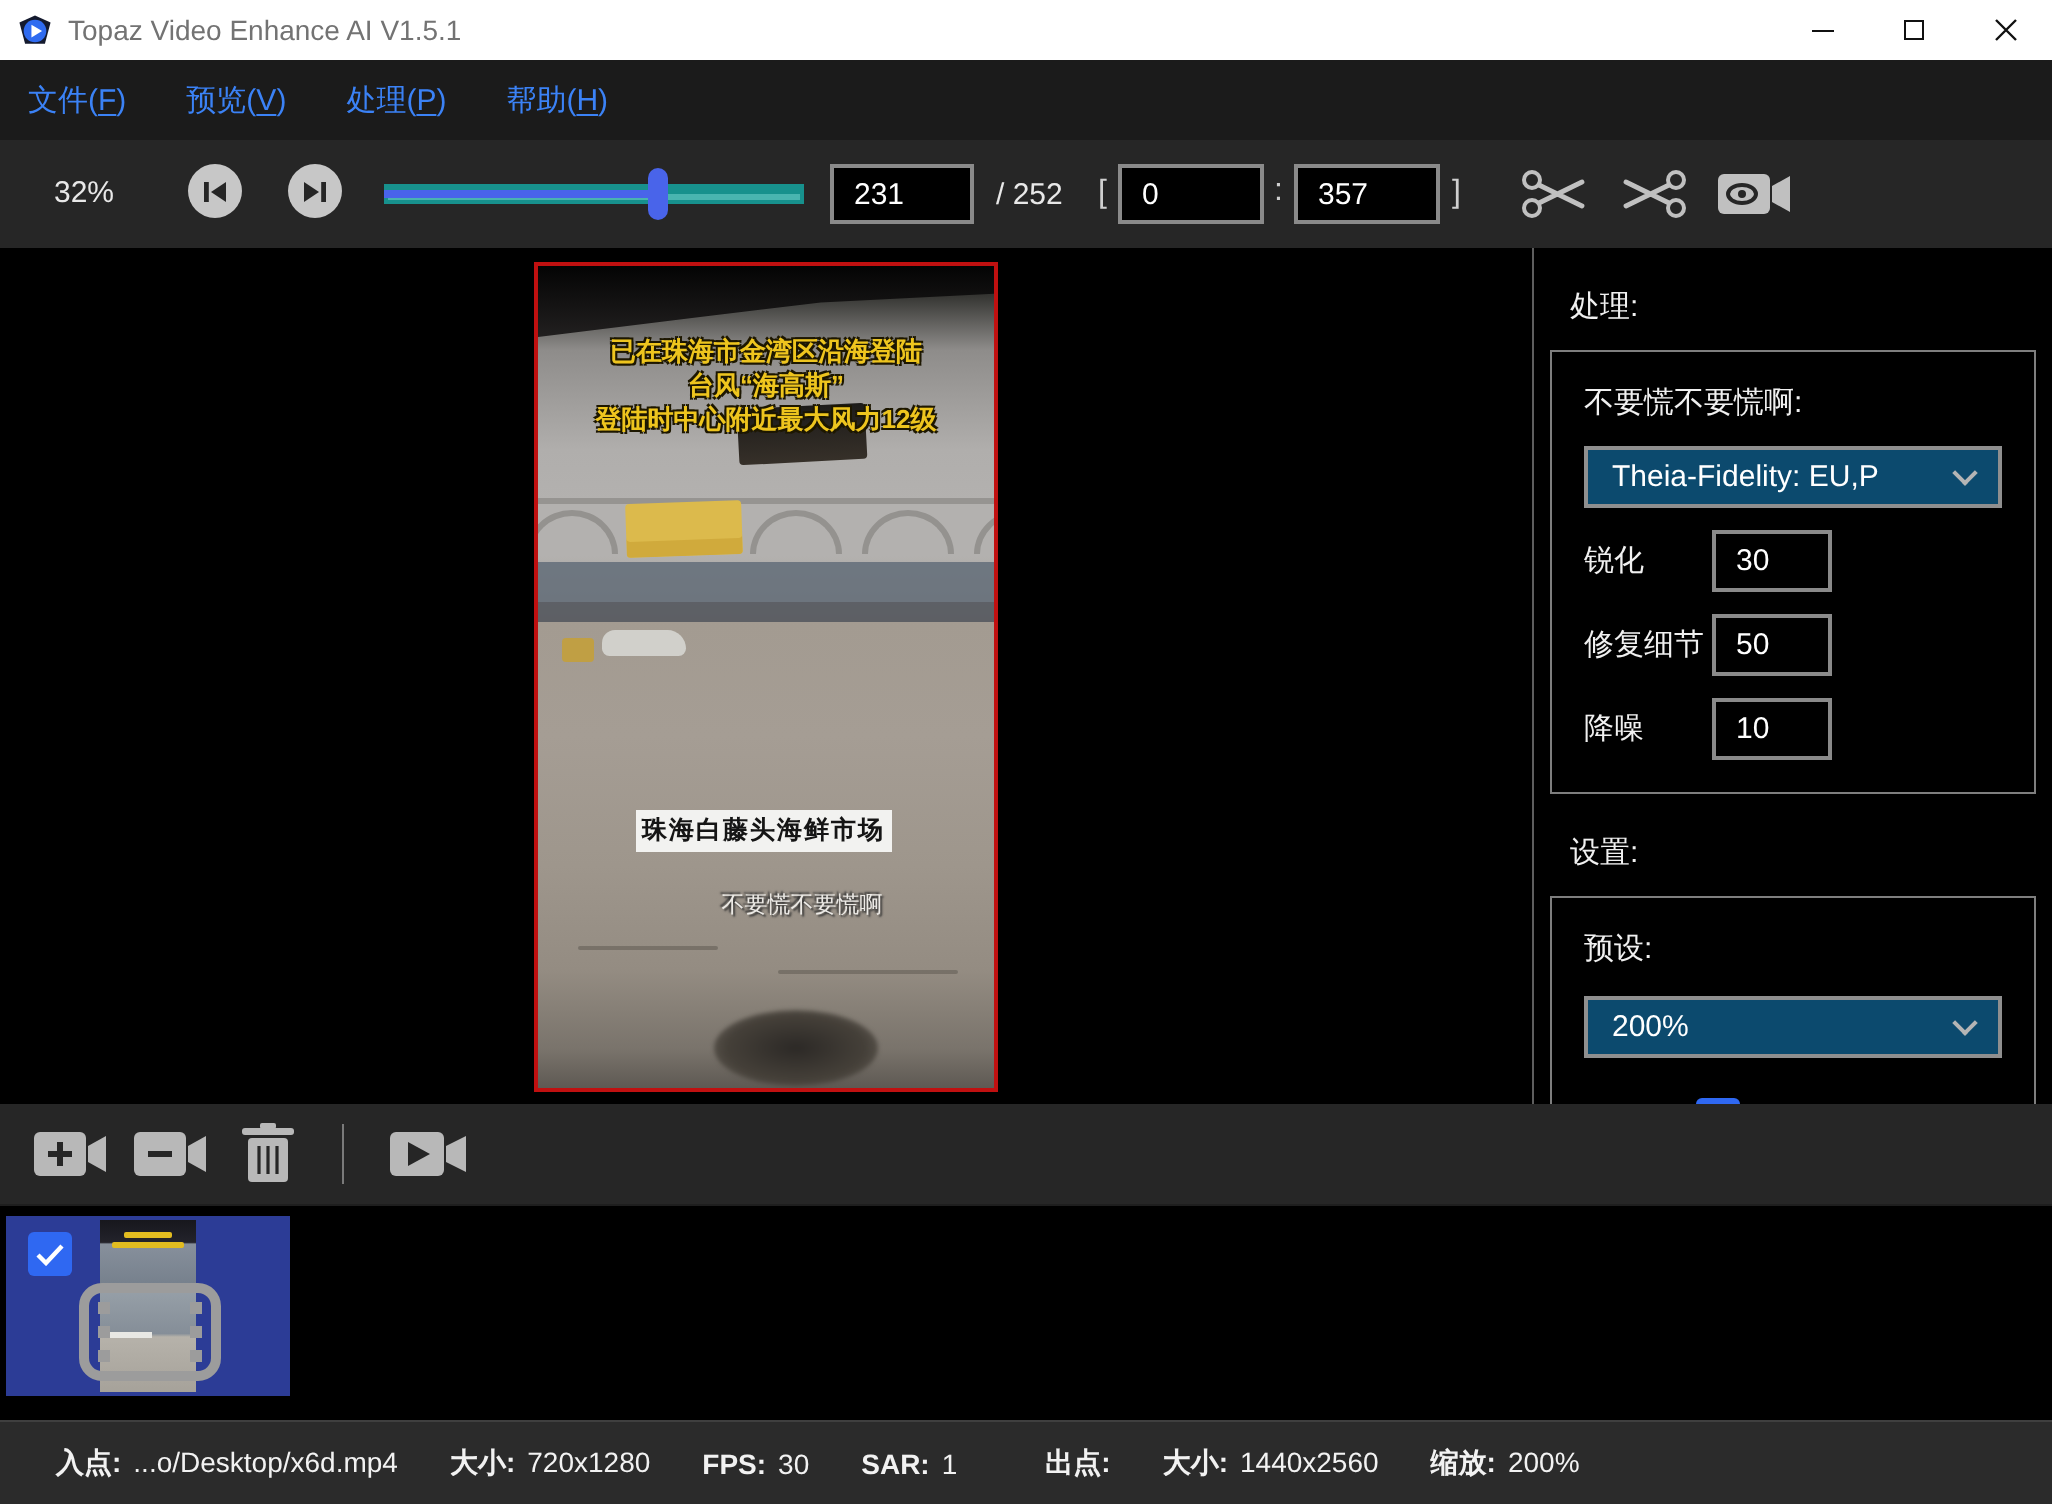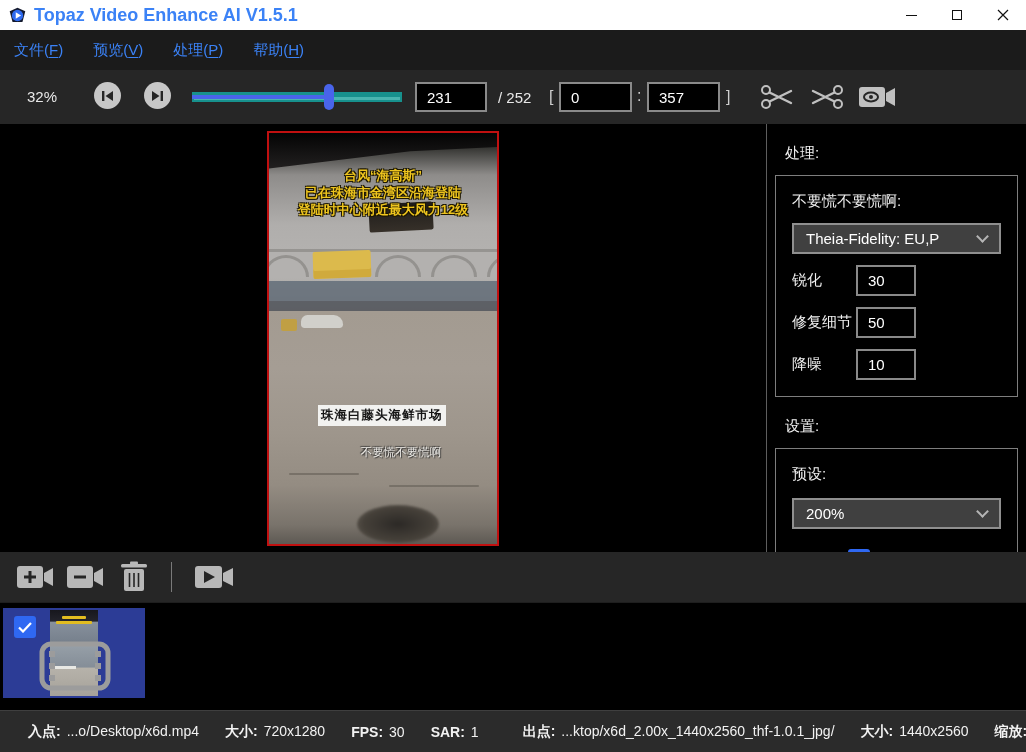--- a/index.html
+++ b/index.html
@@ -4,21 +4,21 @@
 <style>
   * { margin:0; padding:0; box-sizing:border-box; }
   html,body { background:#000; }
   body { font-family:"Liberation Sans","DejaVu Sans",sans-serif; }
   .window { position:relative; width:1026px; height:752px; background:#000; overflow:hidden;
             box-shadow: inset 0 0 0 1px #3a3a3a; }
 
   
   .titlebar { height:30px; background:#ffffff; display:flex; align-items:center; position:relative; }
   .logo { width:17px; height:17px; margin-left:9px; }
-  .title-text { margin-left:8px; font-size:18px; color:#3b82f6;font-weight:bold; }
+  .title-text { margin-left:8px; font-size:14px; color:#737373; }
   .win-controls { position:absolute; right:0; top:0; height:30px; display:flex; }
   .win-btn { width:46px; height:30px; display:flex; align-items:center; justify-content:center; }
   .min-glyph { width:11px; height:1px; background:#111; display:block; }
   .max-glyph { width:10px; height:10px; border:1px solid #111; display:block; }
 
   
   .menubar { height:40px; background:#1b1b1b; display:flex; align-items:center; gap:30px; padding-left:14px; }
   .menu-item { color:#3b82f6; font-size:15px; cursor:default; }
   .menu-item u { text-underline-offset:2px; }
 
@@ -79,21 +79,21 @@
   .blob { position:absolute; left:88px; top:372px; width:82px; height:38px; border-radius:50%;
     background:radial-gradient(ellipse at center,#2c2926 0%,#454039 60%,rgba(90,85,78,0) 100%); filter:blur(1px); }
   .streak { position:absolute; height:2px; background:#6b655d; opacity:.7; border-radius:2px; }
 
   
   .side-panel { width:260px; border-left:1px solid #5e5e5e; background:#000; color:#f0f0f0; overflow:hidden; }
   .panel-heading { font-size:15px; margin:20px 0 12px 18px; }
   .group-box { border:1px solid #7e7e7e; margin:0 8px; padding:16px 16px 16px; }
   .group-settings { padding-bottom:30px; height:200px; }
   .field-label { font-size:15px; margin-bottom:12px; }
-  .dropdown { height:31px; border:2px solid #8f8f8f; background:#404040; display:flex; align-items:center;
+  .dropdown { height:31px; border:2px solid #8f8f8f; background:#0c4a6e; display:flex; align-items:center;
     justify-content:space-between; padding:0 12px; }
   .dropdown-value { font-size:15px; color:#fff; }
   .chevron { width:9px; height:9px; border-right:2px solid #b5b5b5; border-bottom:2px solid #b5b5b5;
     transform:rotate(45deg); margin-top:-4px; }
   .param-row { display:flex; align-items:center; margin-top:11px; }
   .param-label { font-size:15px; width:64px; }
   .param-input { width:60px; height:31px; }
   .preset-dd { margin-top:14px; }
   .crop-row { display:flex; align-items:center; margin-top:20px; margin-left:56px; }
   .checkbox { width:22px; height:22px; background:#2f68f2; border-radius:3px; display:flex;
@@ -215,22 +215,22 @@
       </svg>
     </button>
   </div>
 
   <div class="main">
     <div class="preview-area">
       <div class="video-frame">
         <div class="roof"></div>
         <div class="speaker"></div>
         <div class="vid-caption">
+          <div>已在珠海市金湾区沿海登陆</div>
           <div>台风“海高斯”</div>
-          <div>已在珠海市金湾区沿海登陆</div>
           <div>登陆时中心附近最大风力12级</div>
         </div>
         <div class="bridge">
           <div class="bridge-rail"></div>
           <div class="arches">
             <div class="arch"></div>
               <div class="arch"></div>
               <div class="arch"></div>
               <div class="arch"></div>
               <div class="arch"></div>
@@ -360,21 +360,20 @@
     <span class="sb-item">
       <span class="lbl">FPS:</span>
         <span>30</span>
     </span>
     <span class="sb-item">
       <span class="lbl">SAR:</span>
         <span>1</span>
     </span>
     <span class="sb-item sb-out">
       <span class="lbl">出点:</span>
-        <span>...ktop/x6d_2.00x_1440x2560_thf-1.0.1_jpg/</span>
     </span>
     <span class="sb-item">
       <span class="lbl">大小:</span>
         <span>1440x2560</span>
     </span>
     <span class="sb-item">
       <span class="lbl">缩放:</span>
         <span>200%</span>
     </span>
   </div>

